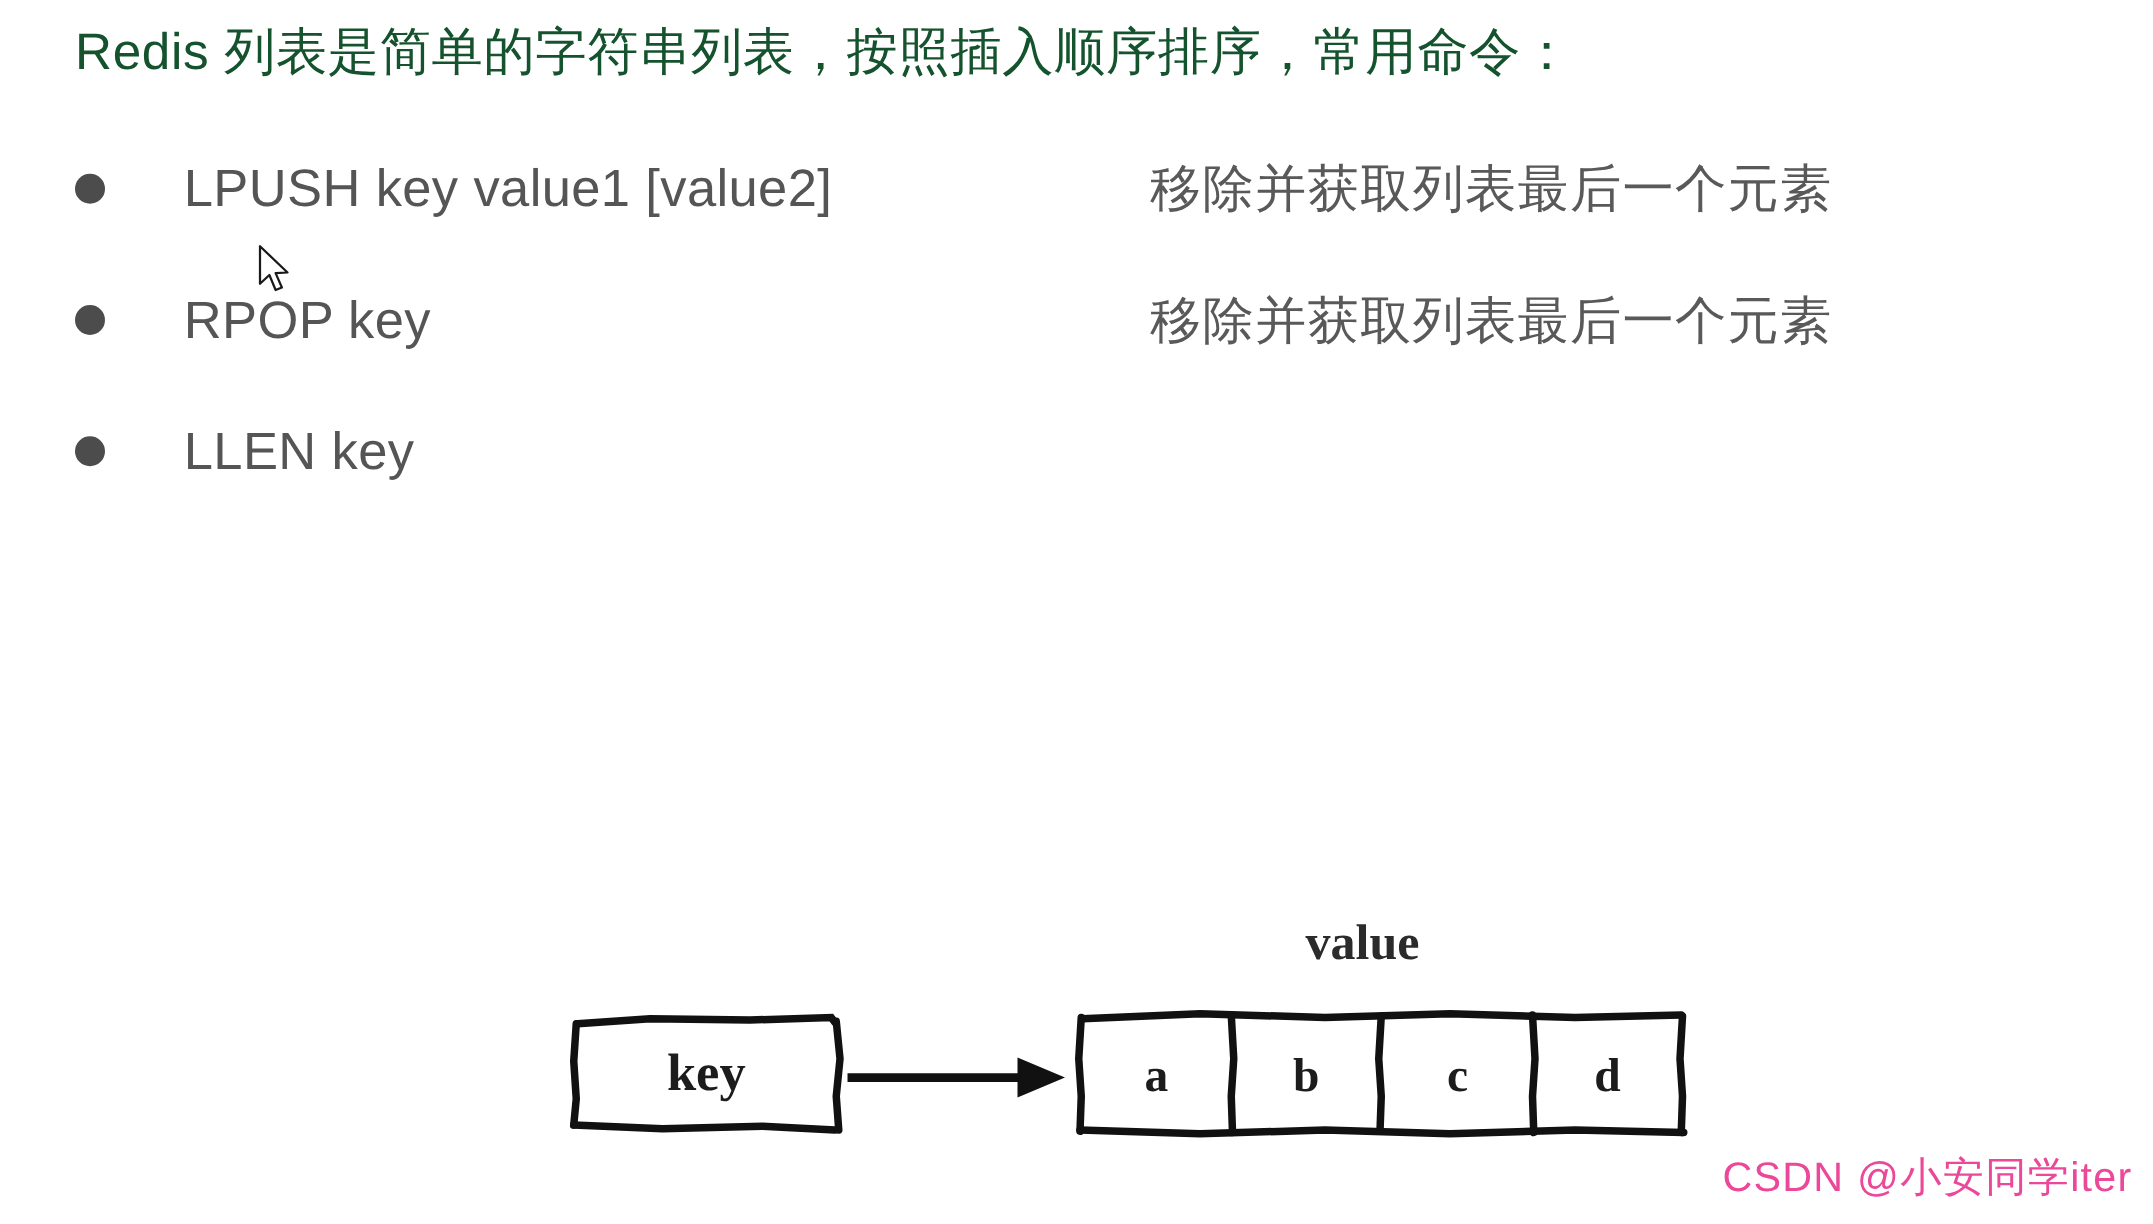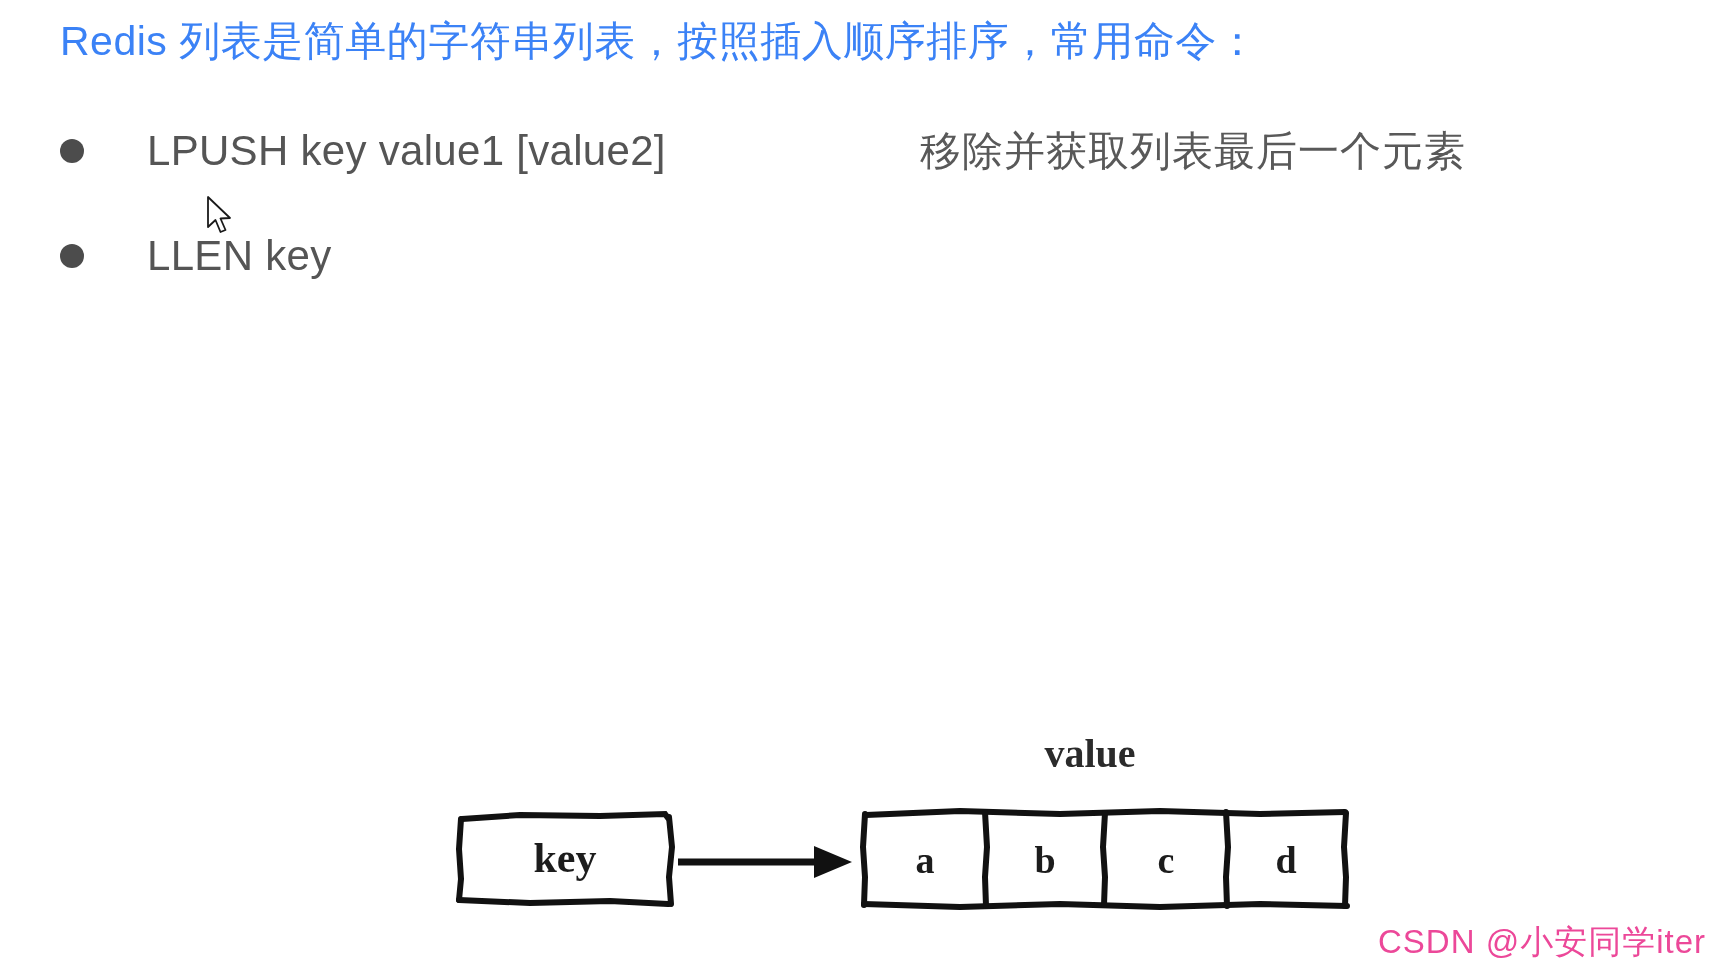--- a/index.html
+++ b/index.html
@@ -16,21 +16,21 @@
     -webkit-font-smoothing: antialiased;
   }
 
   
   .slide-heading {
     position: absolute;
     left: 60px;
     top: 16px;
     font-size: 41px;
     line-height: 1.25;
-    color: #3b82f6;
+    color: #14532d;
     letter-spacing: 0.5px;
     white-space: nowrap;
   }
 
   
   .command-list {
     position: absolute;
     left: 0;
     top: 118px;
     width: 1389px;
@@ -110,20 +110,25 @@
 
 <div class="command-list">
 
   <div class="command-row">
     <span class="bullet-dot"></span>
     <span class="command-syntax">LPUSH key value1 [value2]</span>
     <span class="command-desc">移除并获取列表最后一个元素</span>
   </div>
 
 
+  <div class="command-row">
+    <span class="bullet-dot"></span>
+    <span class="command-syntax">RPOP key</span>
+    <span class="command-desc">移除并获取列表最后一个元素</span>
+  </div>
 
   <div class="command-row">
     <span class="bullet-dot"></span>
     <span class="command-syntax">LLEN key</span>
   </div>
 
 </div>
 
 <div class="diagram">
   <svg width="1060" height="260" viewBox="0 0 1060 260" xmlns="http://www.w3.org/2000/svg">

